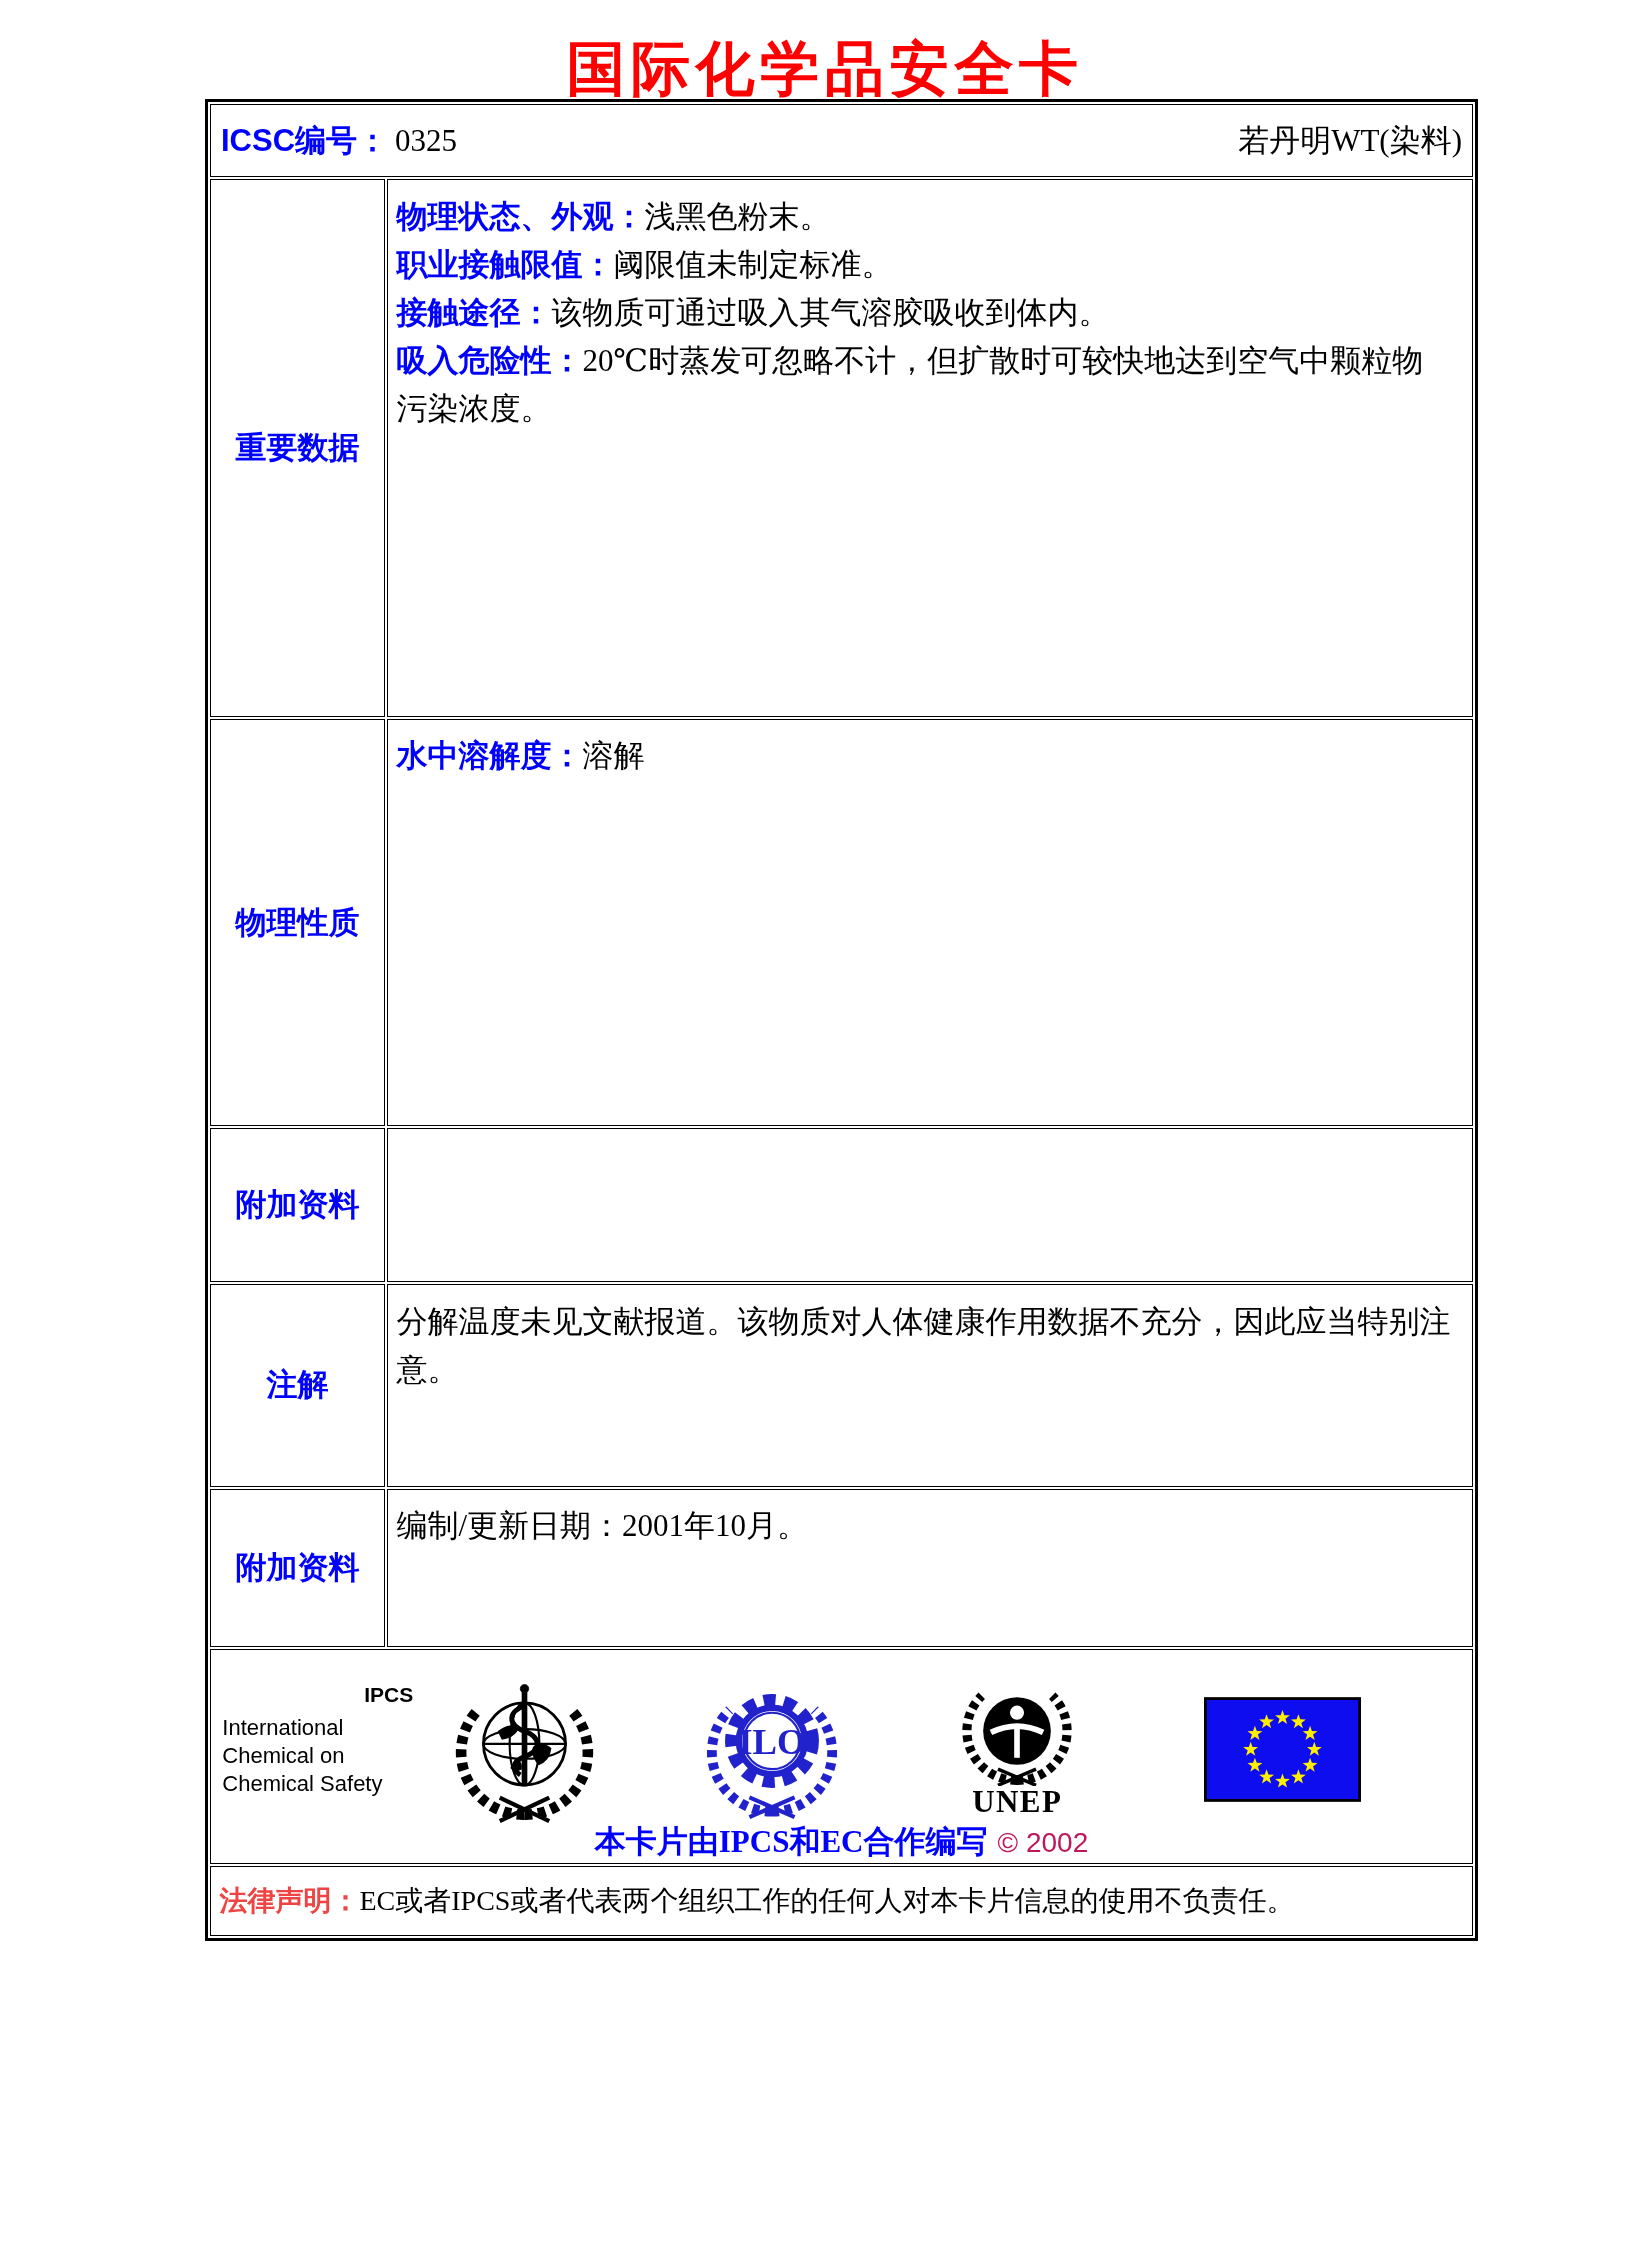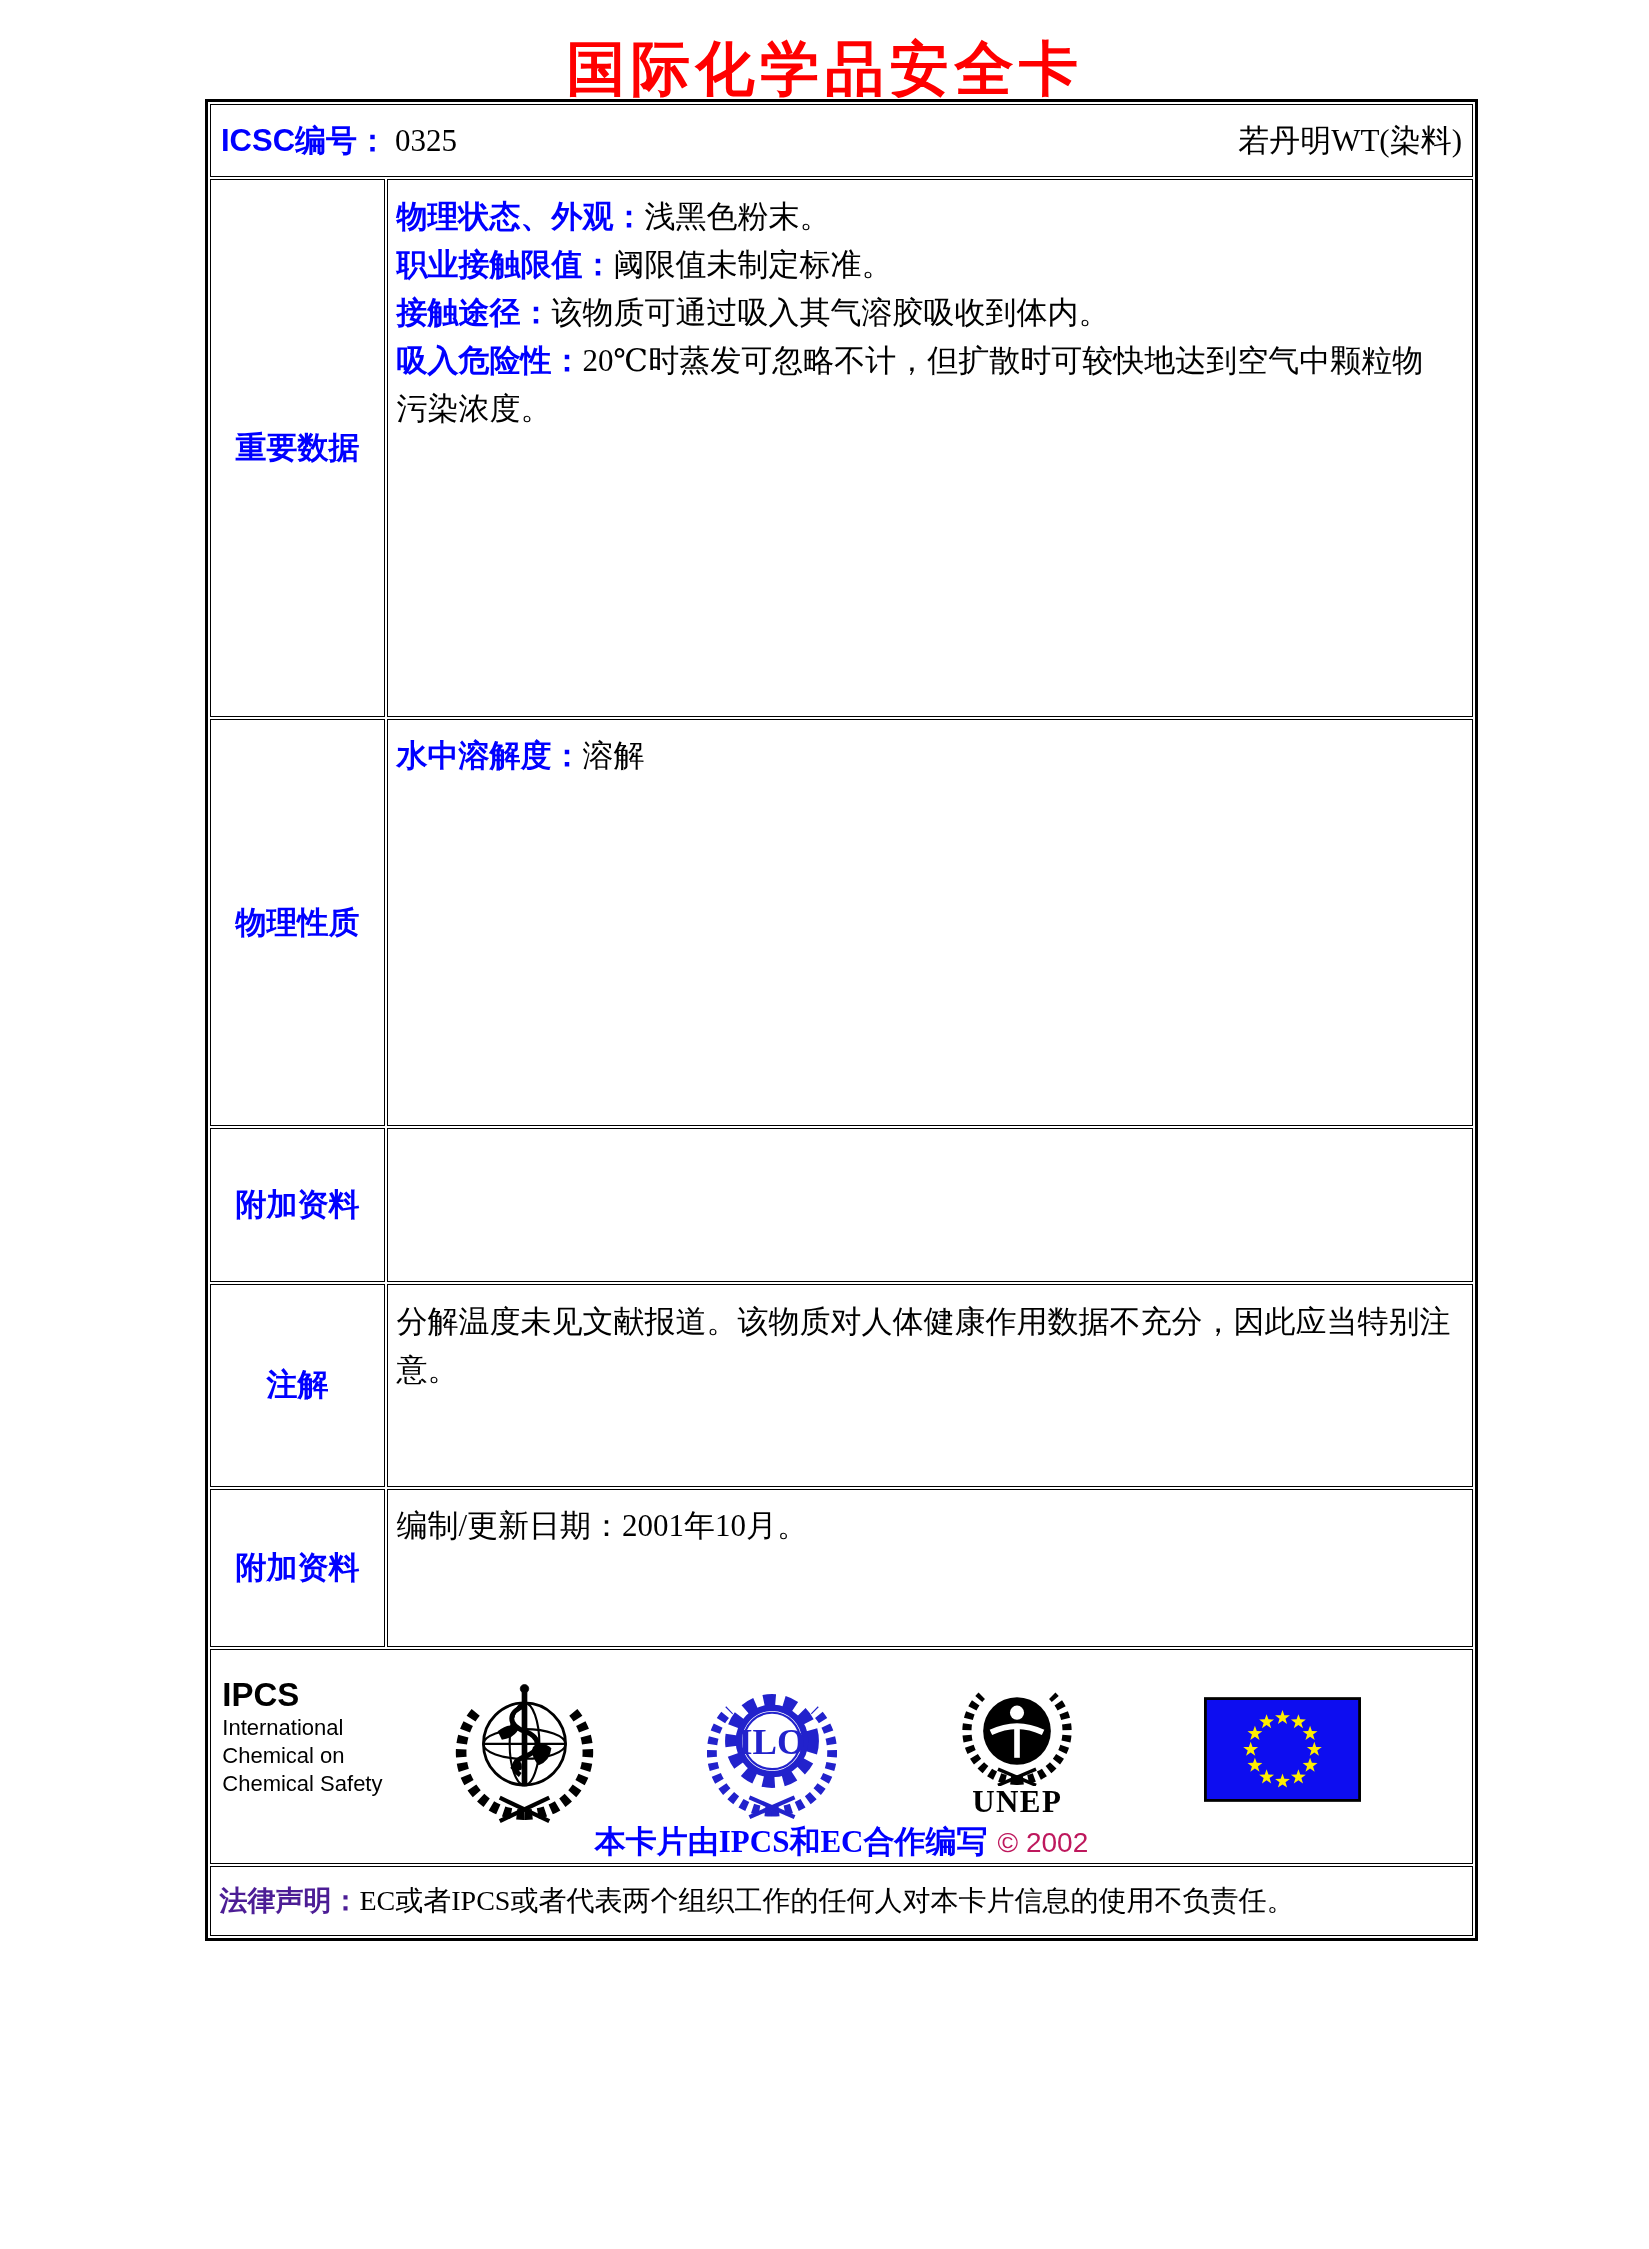--- a/index.html
+++ b/index.html
@@ -46,34 +46,34 @@
     color:#0000ff; font-weight:bold;
     font-family:"Liberation Sans","DejaVu Sans",sans-serif;
   }
   .ftext { color:#000; }
   td.logos-cell { height:209px; padding:0; vertical-align:top; }
   .logos-row {
     display:flex; align-items:flex-start;
     padding:25.4px 0 0 11.3px; height:148px;
   }
   .ipcs-block { width:191px; font-family:"Liberation Sans","DejaVu Sans",sans-serif; }
-  .ipcs-acronym { font-size:33px; font-weight:bold; line-height:38px; }
+  .ipcs-acronym { font-size:21px; font-weight:bold; line-height:38px;text-align:right; }
   .ipcs-line { font-size:22px; line-height:28px; }
   .logo-who { margin-left:42px; }
   .logo-ilo { margin-left:113px; }
   .unep-block { margin-left:120px; text-align:center; width:120px; }
   .unep-text { font-size:31px; font-weight:bold; letter-spacing:1.4px; margin-top:-4.2px; font-family:Liberation Serif, serif; }
   .logo-eu { margin-left:127px; margin-top:21px; }
   .copyright { text-align:center; margin-top:-2.8px; }
   .cr-main { color:#0000ff; font-weight:bold; font-size:31px; }
   .cr-year { color:#be185d; font-size:28px; font-family:"Liberation Sans","DejaVu Sans",sans-serif; margin-left:10px; }
   td.legal-cell { height:68px; padding:0 8.5px; vertical-align:middle; }
   .legal-line { font-size:28px; }
   .legal-label {
-    color:#4c1d95; font-weight:bold;
+    color:#ef4444; font-weight:bold;
     font-family:Liberation Sans, sans-serif;
   }
 </style>
 </head>
 <body>
 
 <div class="page">
 
   <div class="doc-title">国际化学品安全卡</div>
 

